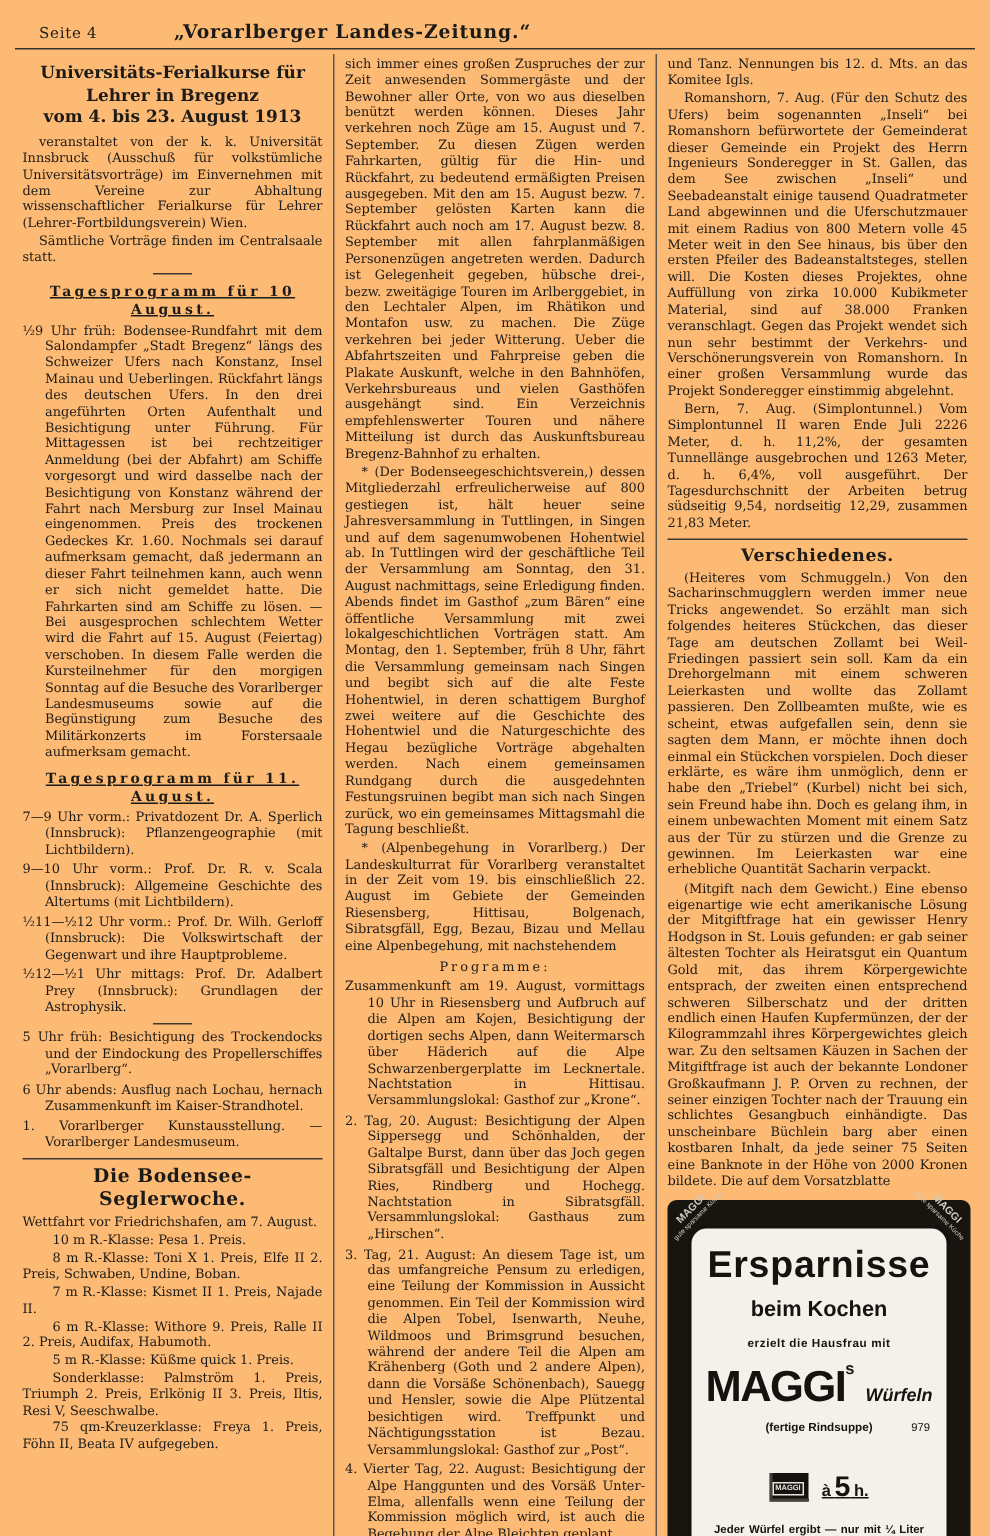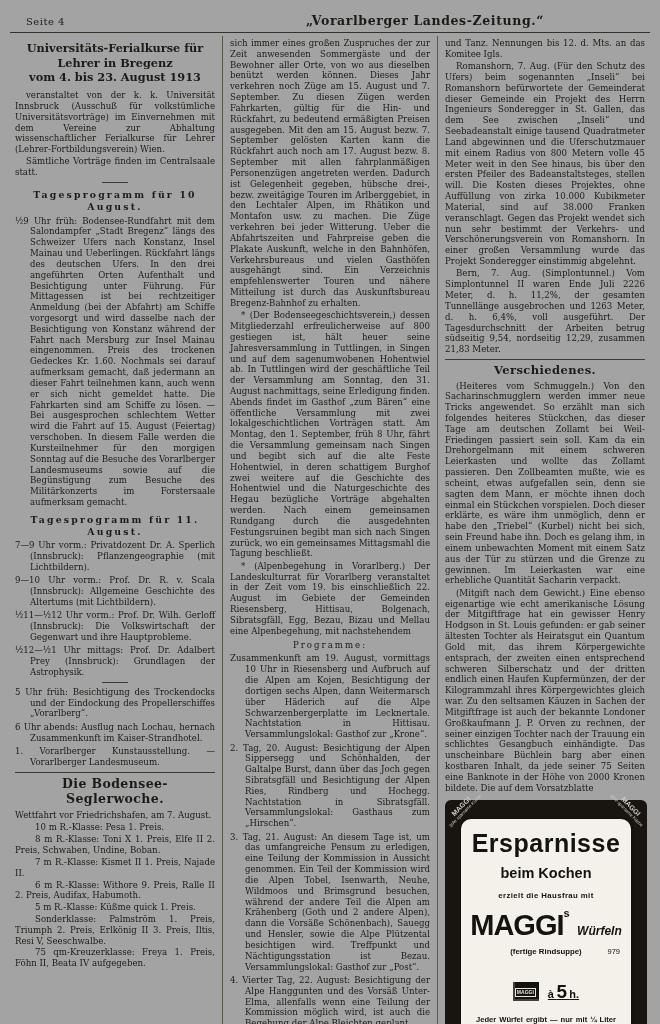--- a/index.html
+++ b/index.html
@@ -1,34 +1,34 @@
 <!DOCTYPE html>
 <html><head>
 <meta charset="utf-8">
 <style>
   html,body{margin:0;padding:0;background:#76736c;}
-  .page{width:660px;height:1024px;margin:0 auto;background:#a3a3a3;color:#1d1b17;
+  .page{width:660px;height:1024px;margin:0 auto;background:#fdba74;color:#1d1b17;
         font-family:"DejaVu Serif",serif;box-sizing:border-box;overflow:hidden;position:relative;}
   
   .pagehead{display:flex;align-items:baseline;padding:13px 26px 1px 26px;}
   .page-label{font-size:10px;width:90px;letter-spacing:.5px;}
-  .masthead{flex:1;text-align:right;font-weight:bold;font-size:12.5px;letter-spacing:.6px;}
+  .masthead{flex:1;text-align:left;font-weight:bold;font-size:12.5px;letter-spacing:.6px;}
   .head-balance{width:90px;}
   .headrule{border-top:1.5px solid #34322c;margin:3px 10px 0 10px;}
   
   .columns{display:flex;align-items:flex-start;padding:3px 8px 0 8px;height:966px;}
   .col{flex:1;min-width:0;padding:2px 7px 0 7px;font-size:8.6px;line-height:1.26;
        text-align:justify;overflow:hidden;}
   .col+.col{border-left:1px solid #5a564e;}
   p{margin:0 0 1.5px 0;}
   .ind{text-indent:11px;}
   .hang{padding-left:15px;text-indent:-15px;margin-bottom:2.5px;}
   .res{padding-left:0;text-indent:20px;margin-bottom:1px;}
   .art-title{font-size:11.3px;font-weight:bold;text-align:center;line-height:1.3;margin:3px 0 5px 0;}
-  .spaced-head{font-size:9.3px;font-weight:bold;letter-spacing:2.2px;text-align:center;margin:6px 0 3px 0;}
+  .spaced-head{font-size:9.3px;font-weight:bold;letter-spacing:2.2px;text-align:center;margin:6px 0 3px 0;text-decoration:underline;}
   .sec-head{font-size:12.5px;font-weight:bold;text-align:center;margin:2px 0 3px 0;letter-spacing:.4px;}
   .sec-head.small{font-size:11.5px;}
   .rule{border-top:1px solid #3c3933;margin:4px 0 3px 0;}
   .mini-rule{width:26px;border-top:1px solid #3c3933;margin:4px auto 4px auto;}
   .centerline{text-align:center;letter-spacing:2px;margin:3px 0;}
   
   .ad{margin:7px -2px 0 0;background:#181510;border-radius:6px;padding:17px 14px 18px 14px;position:relative;}
   .ad-corner{position:absolute;color:#cfccc2;font-weight:bold;font-family:"Liberation Sans",sans-serif;
              font-size:7px;line-height:1.1;text-align:center;width:52px;}
   .ad-corner .sub{display:block;font-size:4.5px;font-weight:normal;}

